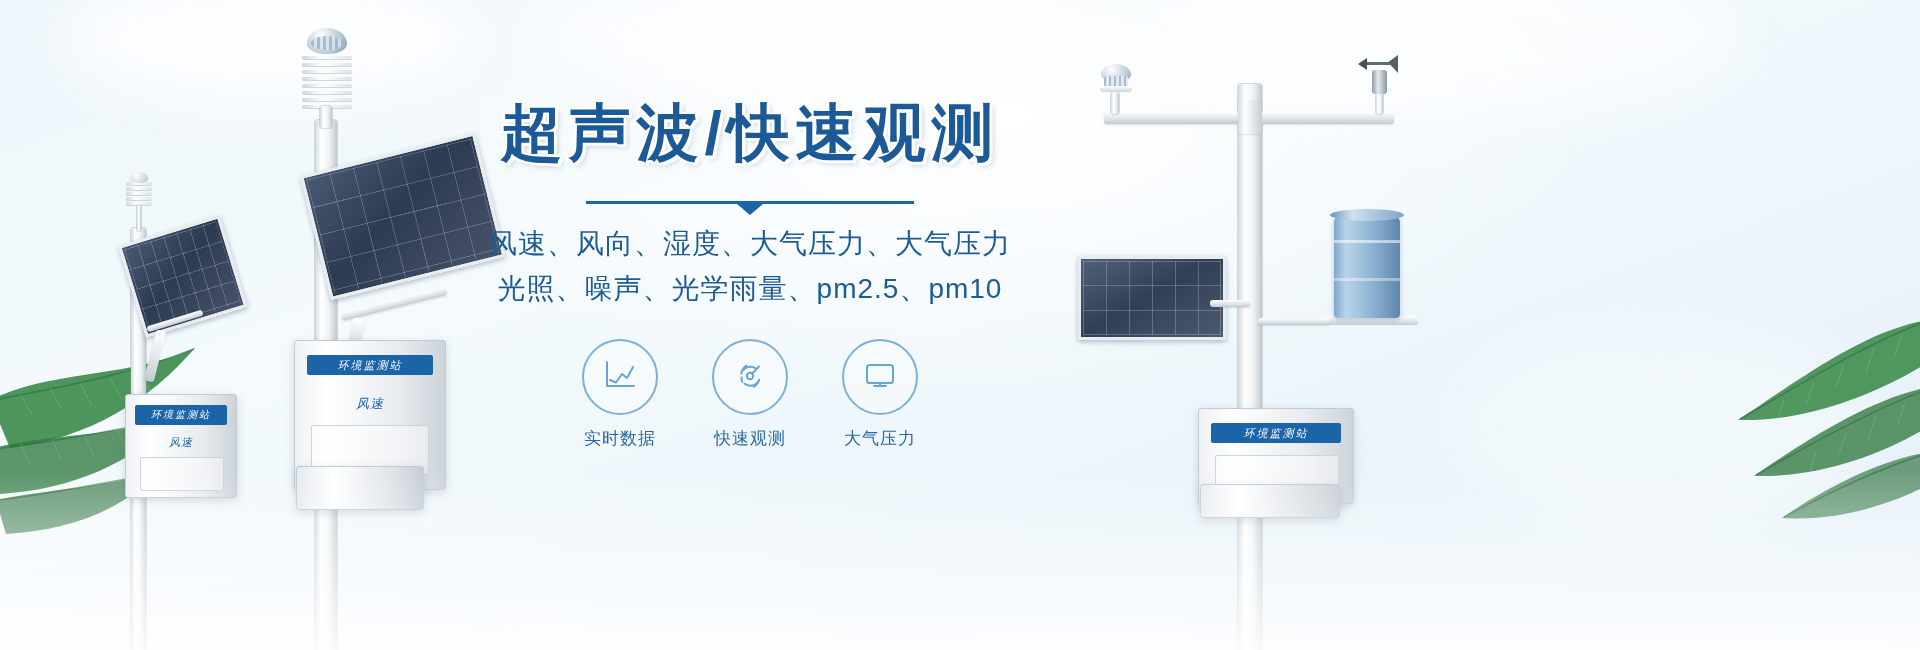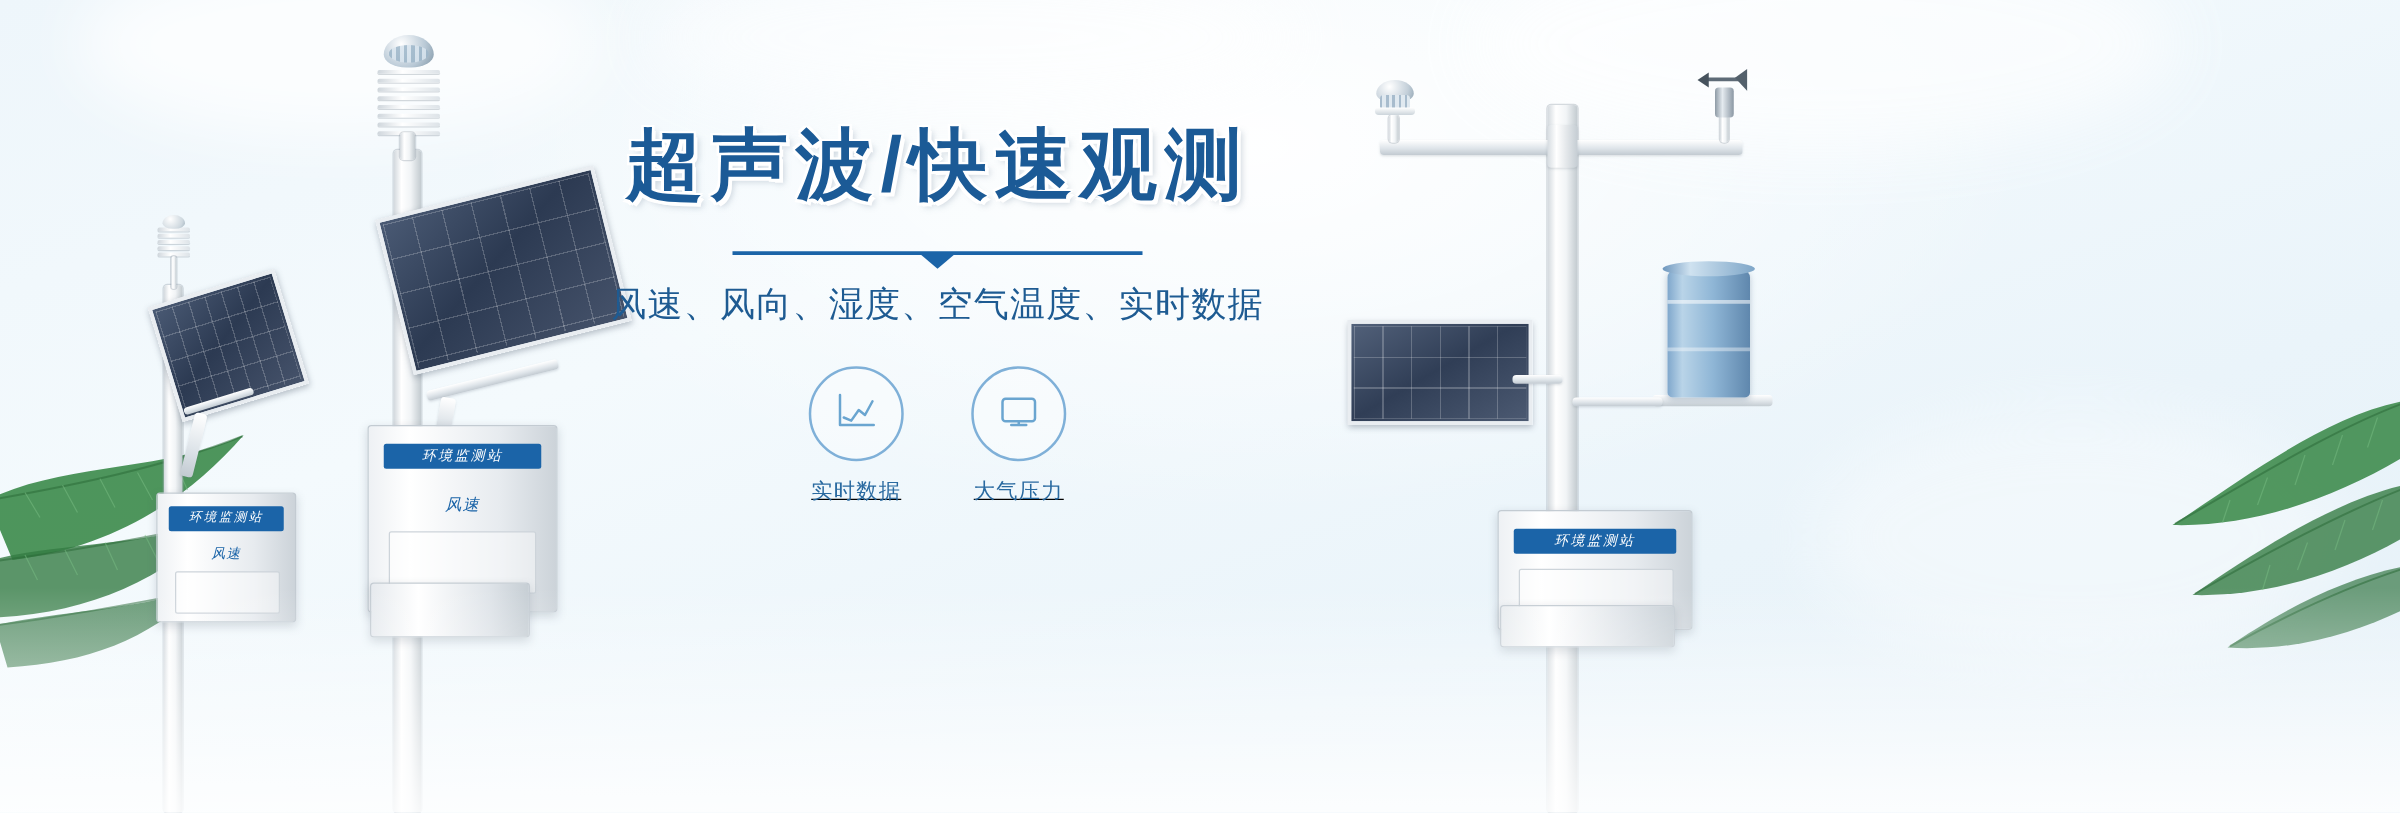--- a/index.html
+++ b/index.html
@@ -67,21 +67,21 @@
       2px 2px 0 #fff,-2px 2px 0 #fff,2px -2px 0 #fff,-2px -2px 0 #fff,
       3px 3px 0 #fff,4px 4px 5px rgba(120,140,160,.35);
   }
   .rule{position:relative;width:328px;height:3px;background:#1b64a8;margin:36px auto 0;}
   .rule .tri{position:absolute;left:50%;top:3px;transform:translateX(-50%);
     width:0;height:0;border-left:13px solid transparent;border-right:13px solid transparent;
     border-top:11px solid #1b64a8;}
   .sub{margin-top:18px;font-size:28px;color:#1e5b92;letter-spacing:1px;line-height:1.55;white-space:nowrap;}
 
   
-  .features{display:flex;justify-content:center;gap:44px;margin-top:28px;text-decoration:underline;}
+  .features{display:flex;justify-content:center;gap:44px;margin-top:28px;}
   .feat{width:86px;text-align:center;}
   .feat .ring{width:76px;height:76px;margin:0 auto;border-radius:50%;
     border:2px solid #7fb0d8;display:flex;align-items:center;justify-content:center;
     background:rgba(255,255,255,.32);}
   .feat .flabel{margin-top:12px;font-size:17px;color:#2a6aa0;letter-spacing:1px;white-space:nowrap;}
   .feat svg{stroke:#6aa5d0;fill:none;stroke-width:2;stroke-linecap:round;stroke-linejoin:round;}
 </style>
 </head>
 <body>
 
@@ -244,36 +244,53 @@
   <div class="haze"></div>
 
   <div class="center">
 
     <div class="headline">超声波/快速观测</div>
 
     <div class="rule">
       <span class="tri"></span>
     </div>
 
-    <div class="sub">风速、风向、湿度、空气温度、实时数据</div>
+    <div class="sub">风速、风向、湿度、大气压力、大气压力</div>
+    <div class="sub" style="margin-top:2px;">光照、噪声、光学雨量、pm2.5、pm10</div>
 
     <div class="features">
 
       <div class="feat">
         <div class="ring">
           <span>
             <svg width="40" height="40" viewBox="0 0 40 40">
               <path d="M7 7 L7 31 L34 31"></path>
               <path d="M10 25 L16 27.5 L22 19 L27 23 L33 12"></path>
             </svg>
           </span>
         </div>
         <div class="flabel">实时数据</div>
       </div>
 
+      <div class="feat">
+        <div class="ring">
+          <span>
+            <svg width="40" height="40" viewBox="0 0 40 40">
+              <circle cx="20" cy="21" r="3.2"></circle>
+              <path d="M22.2 18.8 L29 11.4"></path>
+              <path d="M13.6 14.8 A9 9 0 0 1 25.6 13.4"></path>
+              <path d="M11.3 18.6 A12.4 12.4 0 0 1 16.4 10.6"></path>
+              <path d="M27 27.8 A9 9 0 0 1 14.4 28.6"></path>
+              <path d="M29.2 24.6 A12.4 12.4 0 0 1 23.6 31.8"></path>
+              <path d="M12.2 26.8 A8 8 0 0 1 11.6 22.5"></path>
+            </svg>
+          </span>
+        </div>
+        <div class="flabel">快速观测</div>
+      </div>
 
       <div class="feat">
         <div class="ring">
           <span>
             <svg width="40" height="40" viewBox="0 0 40 40">
               <rect x="7" y="10" width="26" height="18" rx="2.5"></rect>
               <path d="M20 28 L20 31 M14 31 L26 31"></path>
             </svg>
           </span>
         </div>

